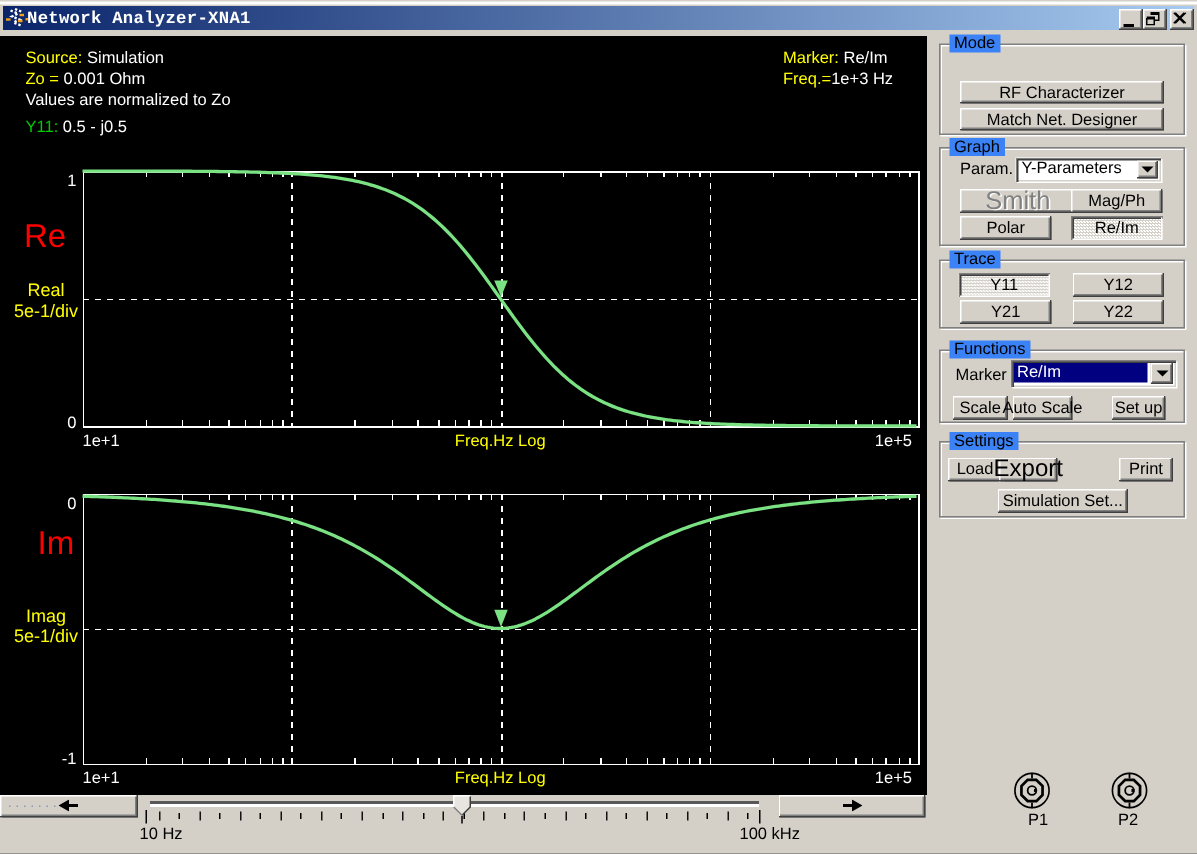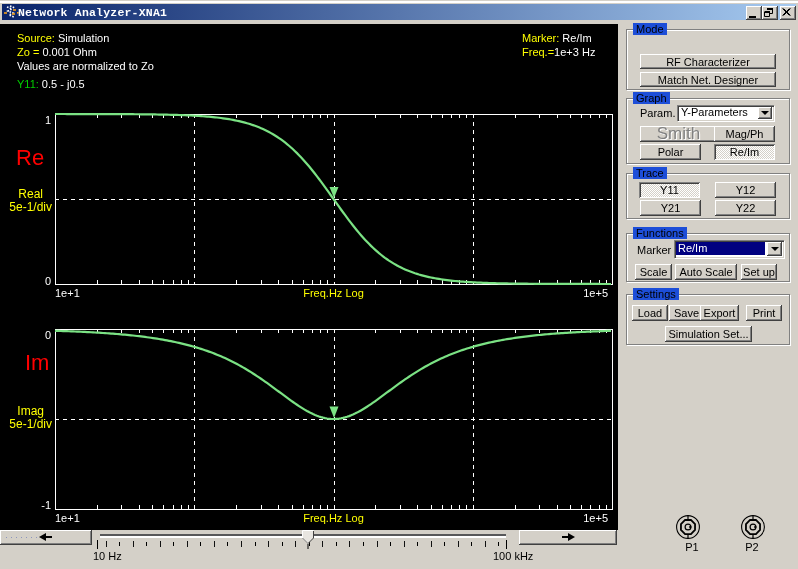--- a/index.html
+++ b/index.html
@@ -7,21 +7,21 @@
 #ttext { position:absolute; left:16px; top:2px; font-size:11.5px; font-weight:bold; color:#ffffff; letter-spacing:0.2px; }
 .wbtn { position:absolute; top:2px; width:16px; height:14px; background:#d4d0c8;
   box-shadow: inset -1px -1px 0 #404040, inset 1px 1px 0 #ffffff, inset -2px -2px 0 #808080; }
 .btn { position:absolute; background:#d4d0c8; display:flex; align-items:center; justify-content:center;
   box-shadow: inset -1px -1px 0 #404040, inset 1px 1px 0 #ffffff, inset -2px -2px 0 #808080;
   font-size:11px; color:#000; white-space:nowrap; }
 .btn.pressed { box-shadow: inset 1px 1px 0 #808080, inset -1px -1px 0 #ffffff, inset 2px 2px 0 #404040;
   background: repeating-conic-gradient(#ffffff 0% 25%, #d4d0c8 0% 50%) 0 0 / 2px 2px; }
 .btn.dis { color:#808080; text-shadow:1px 1px 0 #ffffff; }
 .group { position:absolute; border:1px solid #808080; box-shadow: inset 1px 1px 0 #ffffff, 1px 1px 0 #ffffff; }
-.glabel { position:absolute; top:-7px; left:6px; background:#1d4ed8; padding:0 3px; font-size:11px; }
+.glabel { position:absolute; top:-7px; left:6px; background:#3b82f6; padding:0 3px; font-size:11px; }
 .lbl { position:absolute; font-size:11px; color:#000; white-space:nowrap; }
 .combo { position:absolute; background:#ffffff; font-size:11px;
   box-shadow: inset 1px 1px 0 #808080, inset 2px 2px 0 #404040, inset -1px -1px 0 #d4d0c8, 1px 1px 0 #ffffff; }
 .cbtn { position:absolute; top:2px; width:14px; height:12px; background:#d4d0c8;
   box-shadow: inset -1px -1px 0 #404040, inset 1px 1px 0 #ffffff, inset -2px -2px 0 #808080;
   display:flex; align-items:center; justify-content:center; }
 .arr { width:0; height:0; border:4px solid transparent; border-top:4.5px solid #000; margin-top:4.5px; }
 </style></head>
 <body>
 <div id="win">
@@ -267,28 +267,28 @@
     </div>
     <div class="lbl" style="left:637px;top:244px">Marker</div>
     <div class="combo" style="left:674px;top:240px;width:110px;height:18px">
 <div style="position:absolute;left:2px;top:2px;width:89px;height:13px;background:#000080"></div>
 <span style="position:absolute;left:4px;top:2px;color:#ffffff">Re/Im</span>
 <div class="cbtn" style="right:2px;top:2px;width:15px;height:14px">
         <div class="arr"></div>
       </div>
     </div>
     <div class="btn" style="left:635px;top:264px;width:37px;height:16px;font-size:11px">Scale</div>
-    <div class="btn" style="left:675px;top:264px;width:62px;height:16px;font-size:11px">Auto Scale</div>
+    <div class="btn" style="left:675px;top:264px;width:40px;height:16px;font-size:11px">Auto Scale</div>
     <div class="btn" style="left:741px;top:264px;width:36px;height:16px;font-size:11px">Set up</div>
     <div class="group" style="left:626px;top:294px;width:164px;height:51px">
       <span class="glabel">Settings</span>
     </div>
     <div class="btn" style="left:632px;top:305px;width:36px;height:16px;font-size:11px">Load</div>
     <div class="btn" style="left:669px;top:305px;width:35px;height:16px;font-size:11px">Save</div>
-    <div class="btn" style="left:700px;top:305px;width:39px;height:16px;font-size:11px">Export</div>
+    <div class="btn" style="left:666px;top:305px;width:39px;height:16px;font-size:16px">Export</div>
     <div class="btn" style="left:746px;top:305px;width:36px;height:16px;font-size:11px">Print</div>
     <div class="btn" style="left:665px;top:326px;width:87px;height:16px;font-size:11px">Simulation Set...</div>
 <div class="btn" style="left:0px;top:530px;width:92px;height:15px"></div>
     <div class="btn" style="left:519px;top:530px;width:98px;height:15px"></div>
     <svg width="14" height="8" style="position:absolute;left:39px;top:533px">
       <path d="M7 0 L7 3 L13 3 L13 5 L7 5 L7 8 L0 4 Z" fill="#000"></path>
     </svg>
     <svg width="14" height="8" style="position:absolute;left:561px;top:533px">
       <path d="M7 0 L7 3 L1 3 L1 5 L7 5 L7 8 L14 4 Z" fill="#000"></path>
     </svg>

